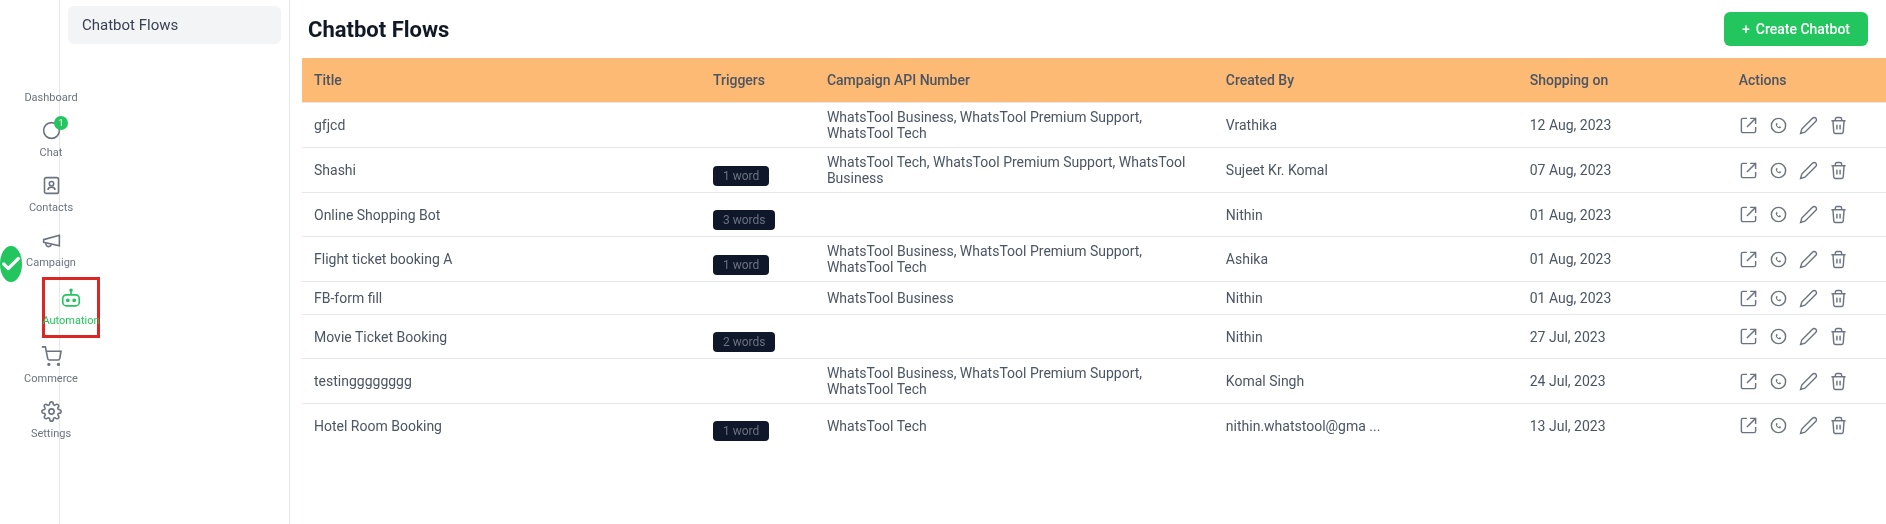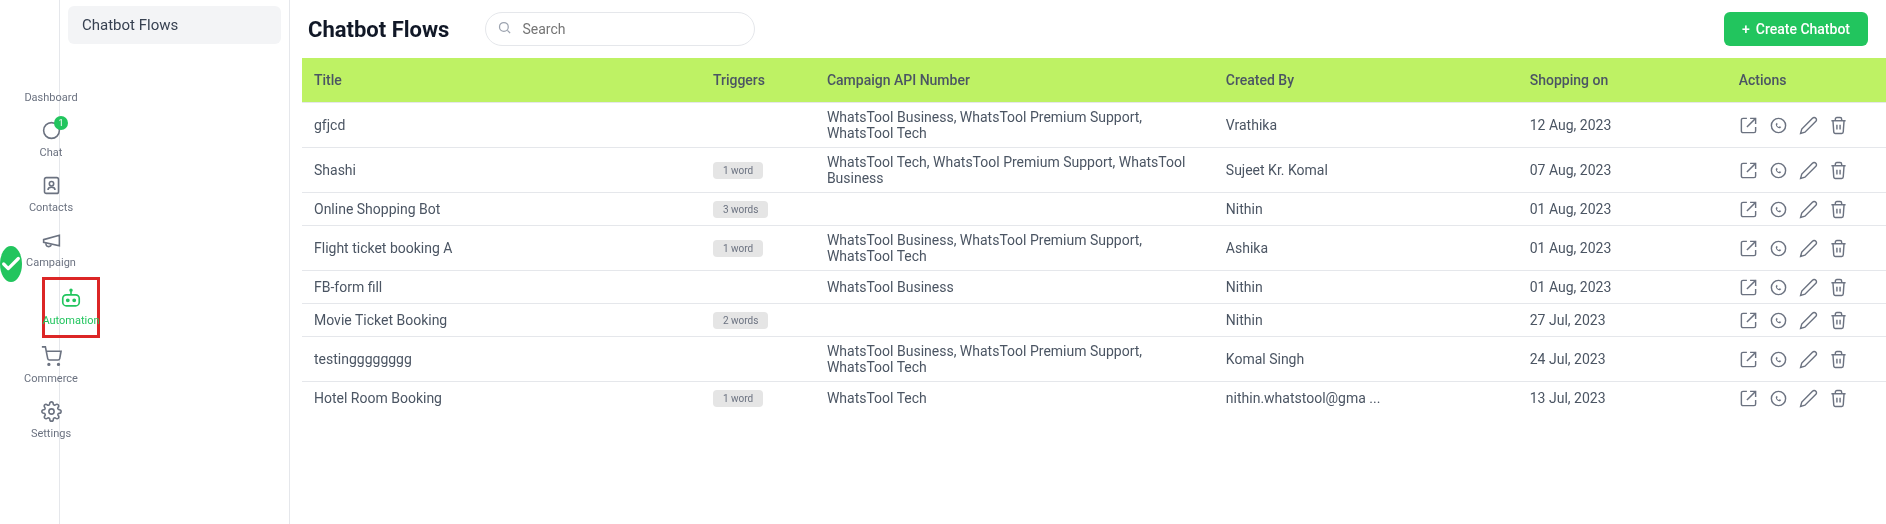--- a/index.html
+++ b/index.html
@@ -20,29 +20,29 @@
     .header { display: flex; align-items: center; padding: 12px 18px; gap: 36px; }
     .page-title { font-size: 22px; font-weight: 700; color: #111827; }
     .search-wrap { position: relative; }
     .search-input { width: 270px; padding: 8px 14px 8px 36px; border: 1px solid #e5e7eb; border-radius: 24px; font-size: 14px; outline: none; color: #6b7280; }
     .search-icon { position: absolute; left: 12px; top: 50%; transform: translateY(-50%); color: #9ca3af; }
     .spacer { flex: 1; }
     .btn-create { background: #22c55e; color: #fff; border: none; padding: 9px 18px; border-radius: 6px; font-size: 14px; font-weight: 500; cursor: pointer; display: flex; align-items: center; gap: 6px; }
     
     .table-wrap { padding: 0 0 0 12px; }
     table { width: 100%; border-collapse: collapse; }
-    thead th { background: #bef264; text-align: left; padding: 14px 12px; font-weight: 500; color: #4b5563; font-size: 14px; }
+    thead th { background: #fdba74; text-align: left; padding: 14px 12px; font-weight: 500; color: #4b5563; font-size: 14px; }
     tbody td { padding: 6px 12px; border-top: 1px solid #e5e7eb; color: #4b5563; vertical-align: middle; font-size: 14px; }
     .col-title { width: 21%; }
     .col-triggers { width: 6%; }
     .col-api { width: 21%; }
     .col-by { width: 16%; }
     .col-on { width: 11%; }
     .col-actions { width: 8%; }
-    .trigger-chip { display: inline-block; background: #e5e5e5; padding: 3px 10px; border-radius: 4px; font-size: 10px; color: #6b7280; }
+    .trigger-chip { display: inline-block; background: #0f172a; padding: 3px 10px; border-radius: 4px; font-size: 12px; color: #6b7280; margin-top: 11px; }
     .row-actions { display: flex; gap: 10px; color: #6b7280; }
     .row-actions .act { cursor: pointer; display: flex; align-items: center; justify-content: center; width: 20px; height: 20px; }
     .row-actions svg { width: 19px; height: 19px; stroke: #6b7280; }
   </style>
 </head>
 <body>
 
 <div class="sidebar-left">
   <div class="logo">
     <svg width="22" height="22" viewBox="0 0 24 24" fill="none" stroke="#fff" stroke-width="3.5" stroke-linecap="round" stroke-linejoin="round">
@@ -118,29 +118,20 @@
 
 <div class="sidebar-sub">
   <div id="subnav-items">
       <div class="sub-item selected">Chatbot Flows</div>
     </div>
 </div>
 
 <div class="main">
   <div class="header">
     <div class="page-title">Chatbot Flows</div>
-    <div class="search-wrap">
-      <span class="search-icon">
-        <svg width="15" height="15" viewBox="0 0 24 24" fill="none" stroke="#9ca3af" stroke-width="2">
-            <circle cx="11" cy="11" r="7"></circle>
-            <line x1="21" y1="21" x2="16.65" y2="16.65"></line>
-          </svg>
-      </span>
-      <input class="search-input" placeholder="Search" style="">
-    </div>
     <div class="spacer"></div>
     <button class="btn-create">
       <span>+</span>
       <span>Create Chatbot</span>
     </button>
   </div>
 
   <div class="table-wrap">
     <table>
       <thead>

